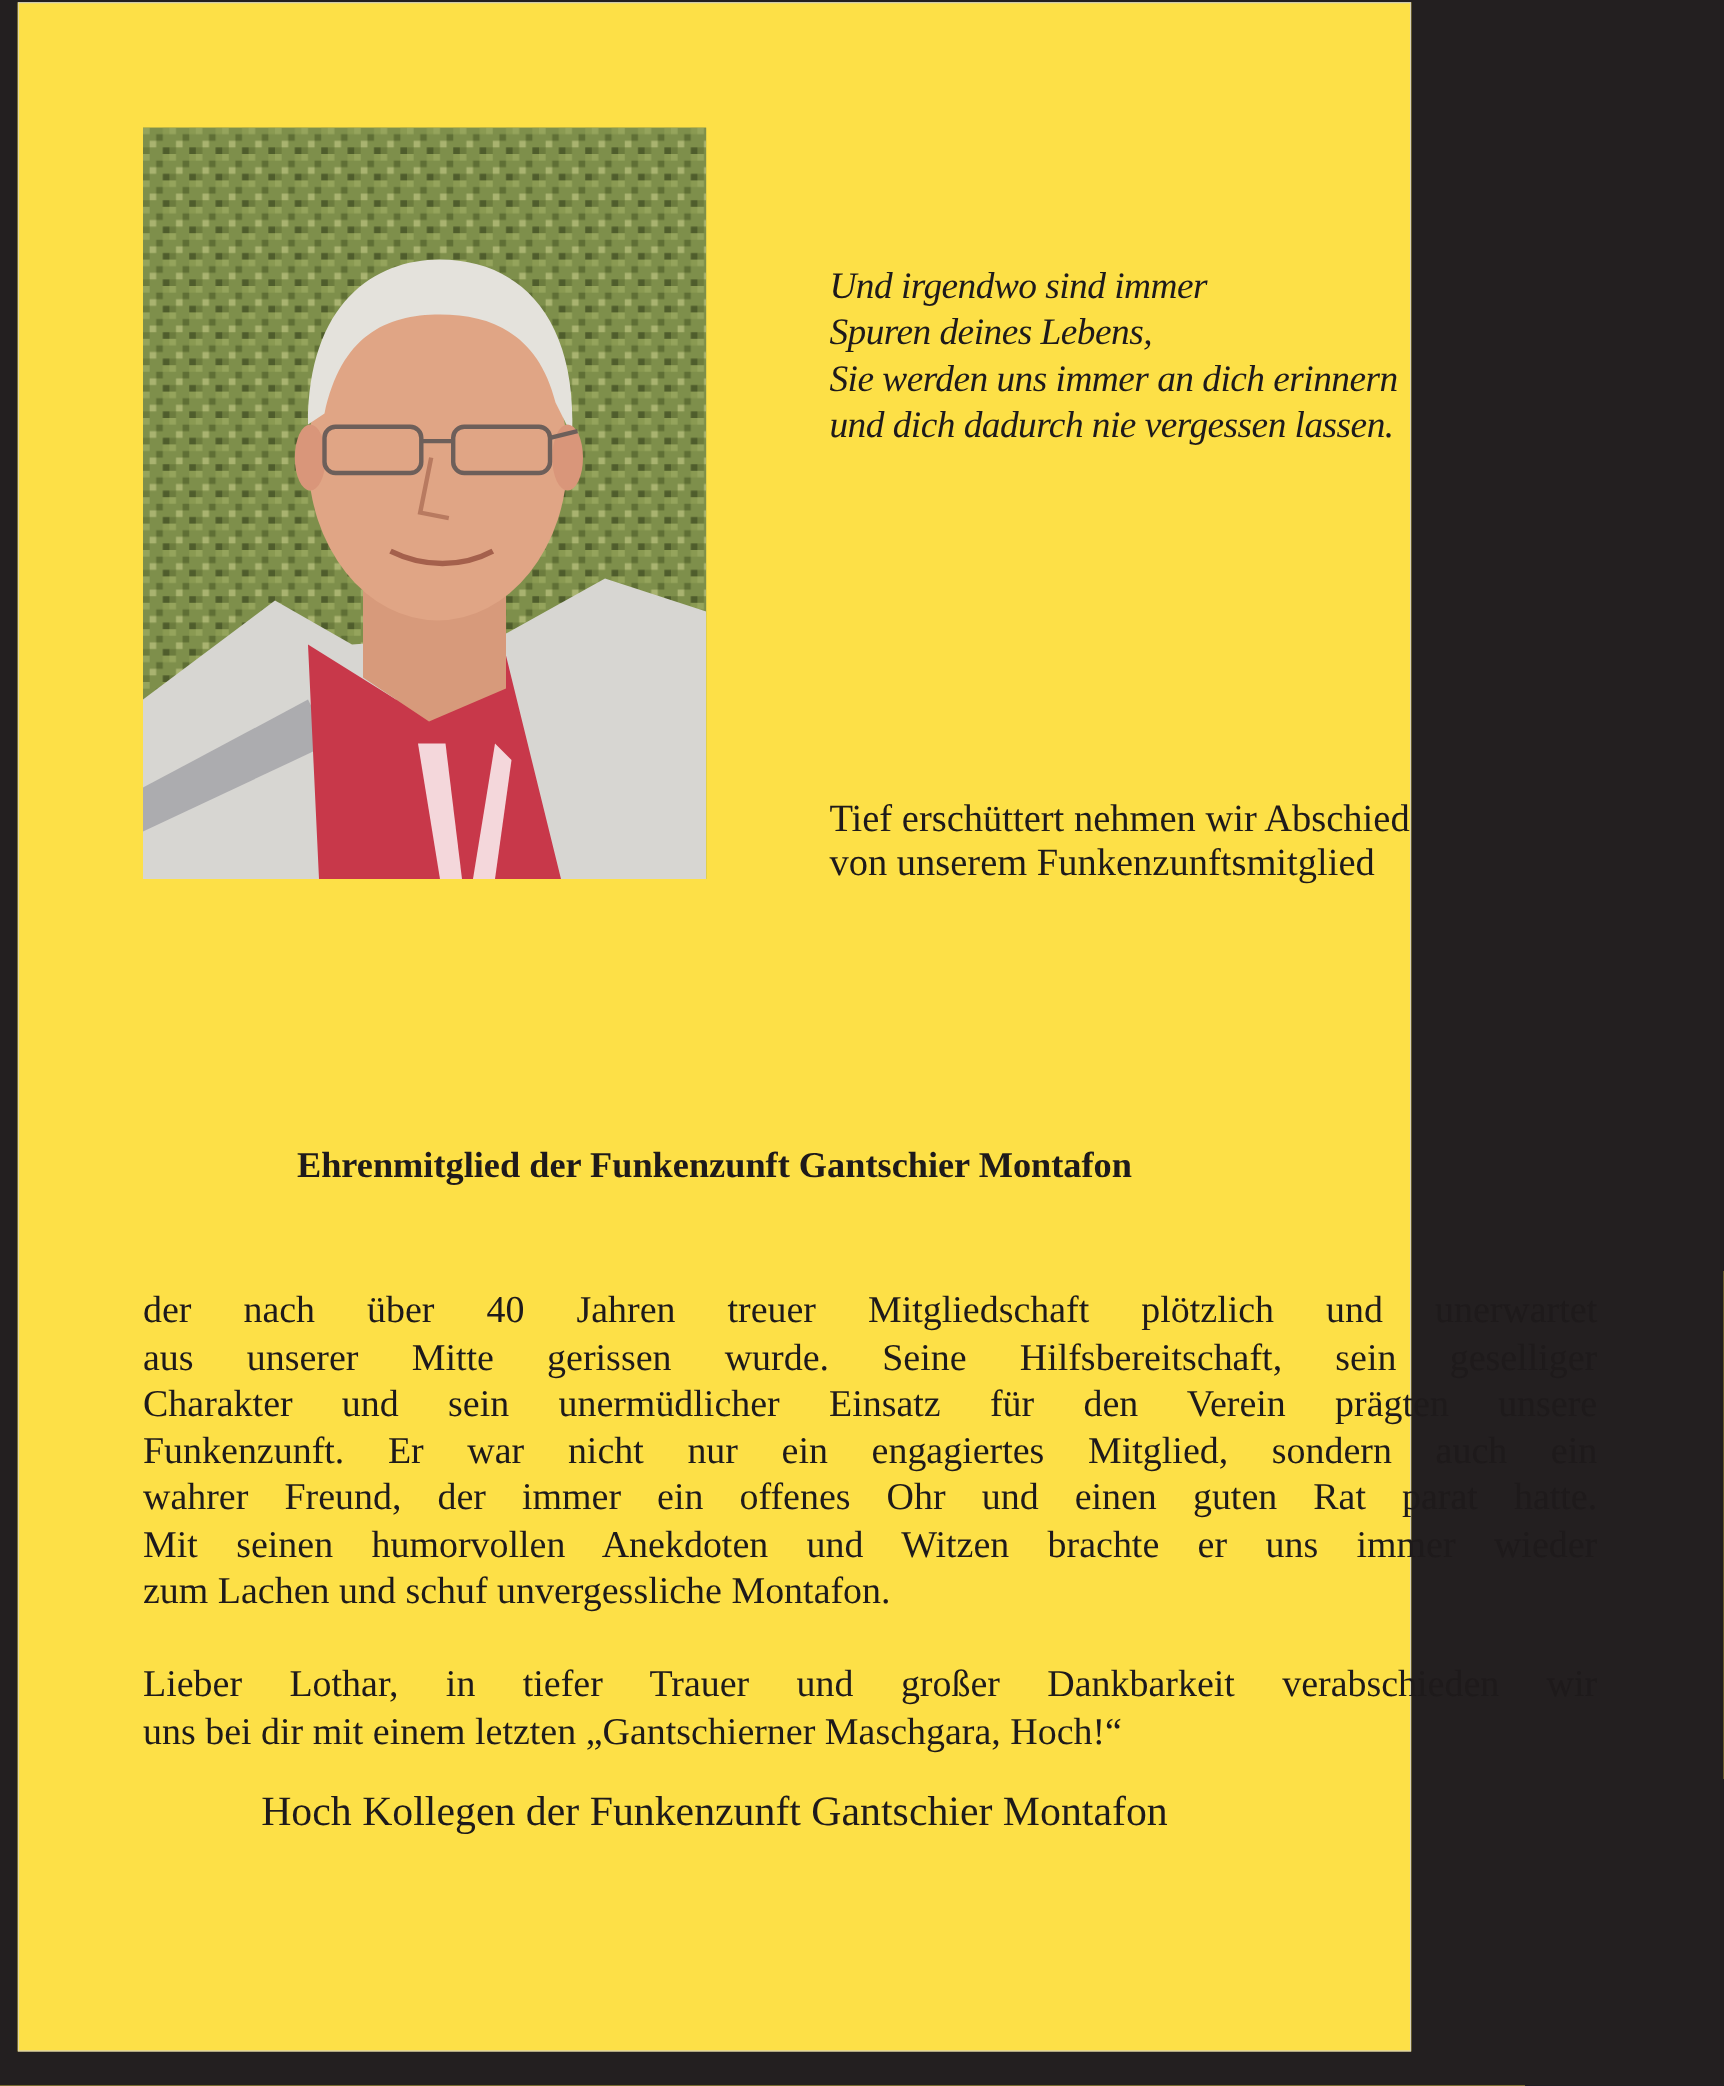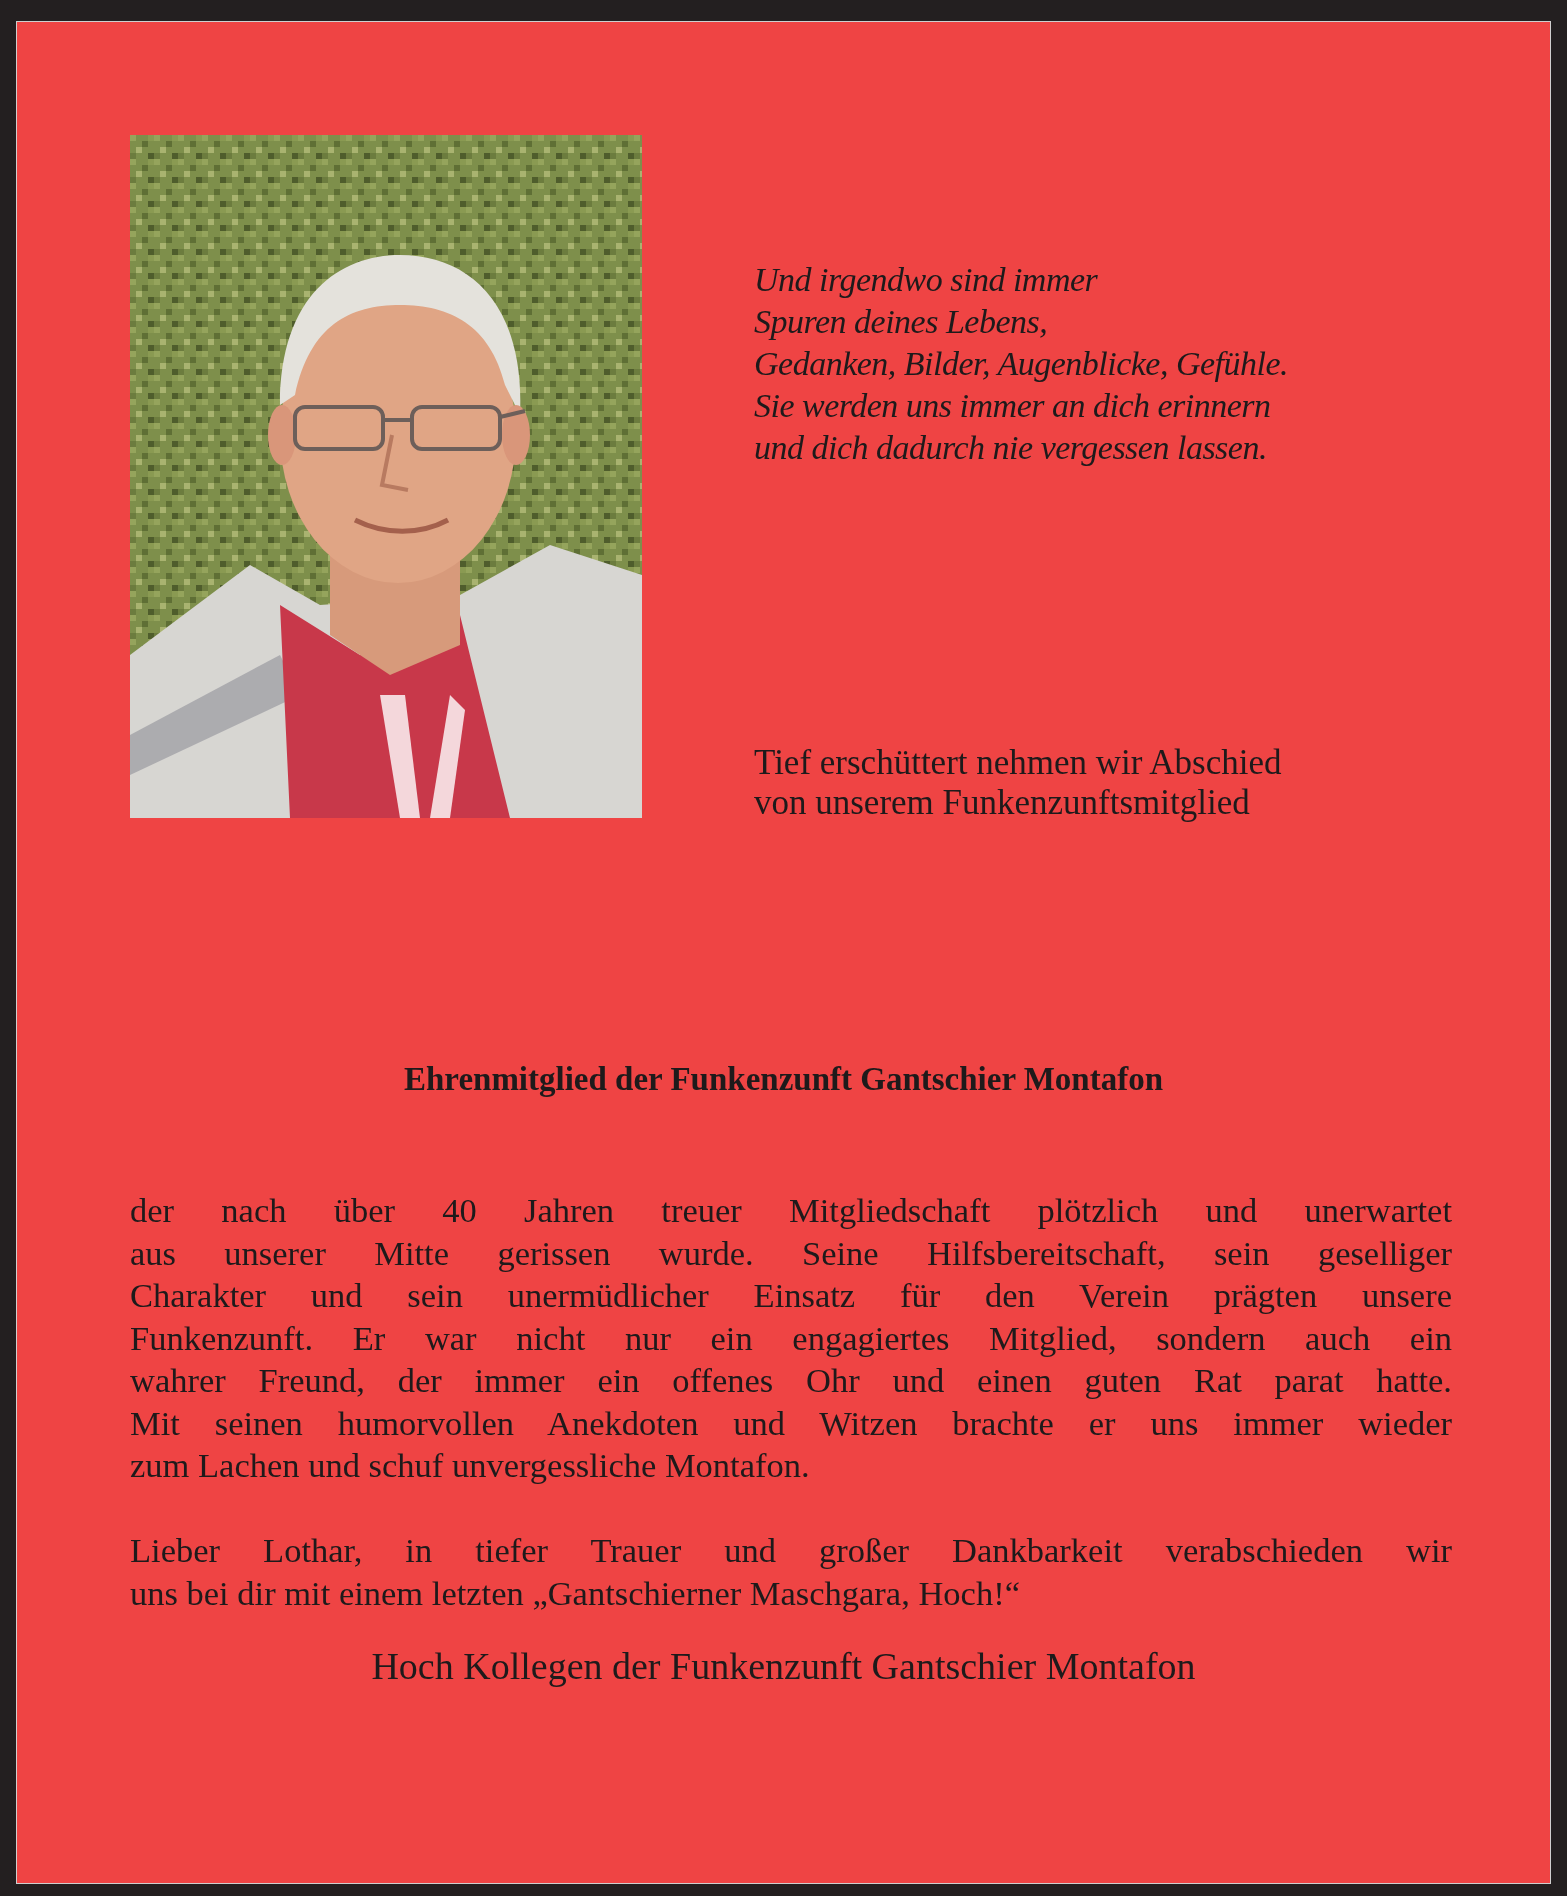--- a/index.html
+++ b/index.html
@@ -6,23 +6,23 @@
   body {
     width: 1567px; height: 1896px;
     background: #231f20;
     position: relative;
     overflow: hidden;
     font-family: "Liberation Serif", "DejaVu Serif", serif;
     color: #1e1a1b;
   }
   .sheet {
     position: absolute;
-    left: 16px; top: 21px;
-    width: 1535px; height: 1863px;
-    background: #ef4444;
+    left: 16px; top: 2px;
+    width: 1267px; height: 1863px;
+    background: #fde047;
     box-shadow: inset 0 0 0 1px #cfcfcf;
   }
   .photo {
     position: absolute;
     left: 114px; top: 114px;
     width: 512px; height: 683px;
     overflow: hidden;
     background: #7e8f4b;
   }
   .photo svg { display: block; width: 100%; height: 100%; }
@@ -126,21 +126,20 @@
       <line x1="370" y1="282" x2="395" y2="276" stroke="#6d5f5a" stroke-width="4"></line>
 
       <path d="M262 300 L252 350 L278 355" fill="none" stroke="#b87a60" stroke-width="4"></path>
       <path d="M225 385 C255 400 290 400 318 385" fill="none" stroke="#a4604c" stroke-width="5"></path>
     </svg>
   </div>
 
   <div class="poem">
     <div>Und irgendwo sind immer</div>
     <div>Spuren deines Lebens,</div>
-    <div>Gedanken, Bilder, Augenblicke, Gefühle.</div>
     <div>Sie werden uns immer an dich erinnern</div>
     <div>und dich dadurch nie vergessen lassen.</div>
   </div>
 
   <div class="intro">
     <div>Tief erschüttert nehmen wir Abschied</div>
     <div>von unserem Funkenzunftsmitglied</div>
   </div>
 
 

